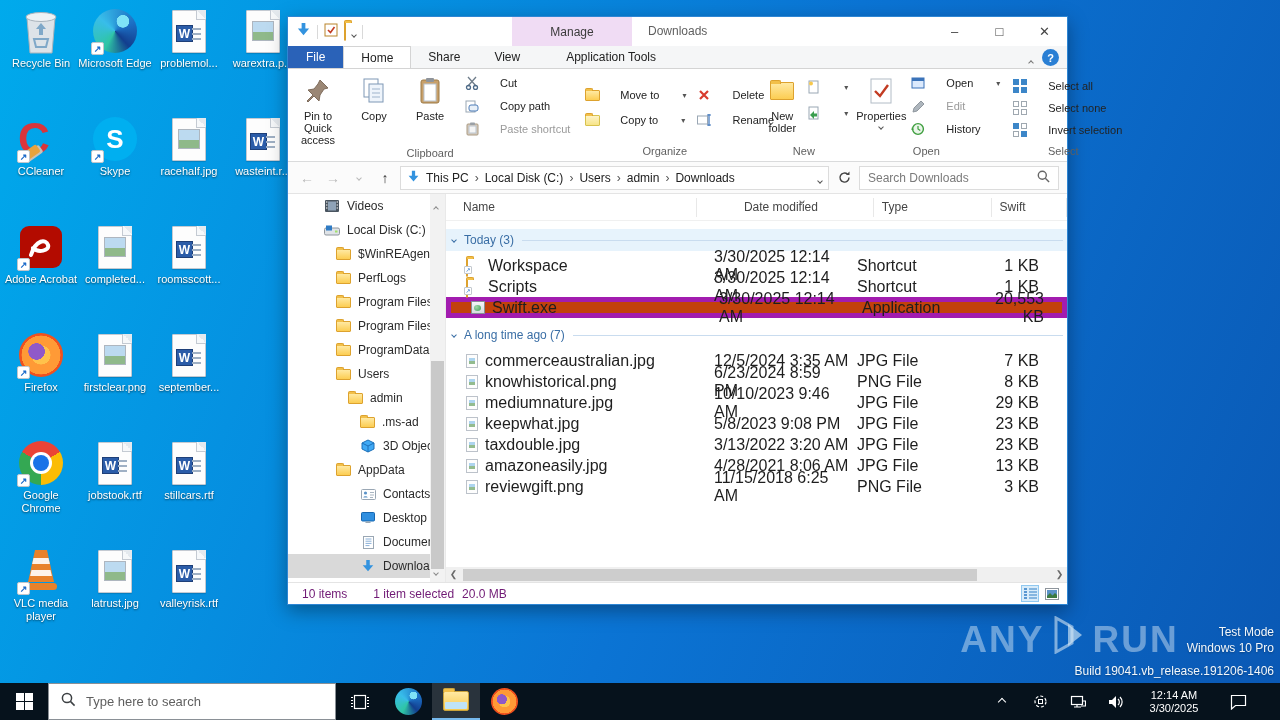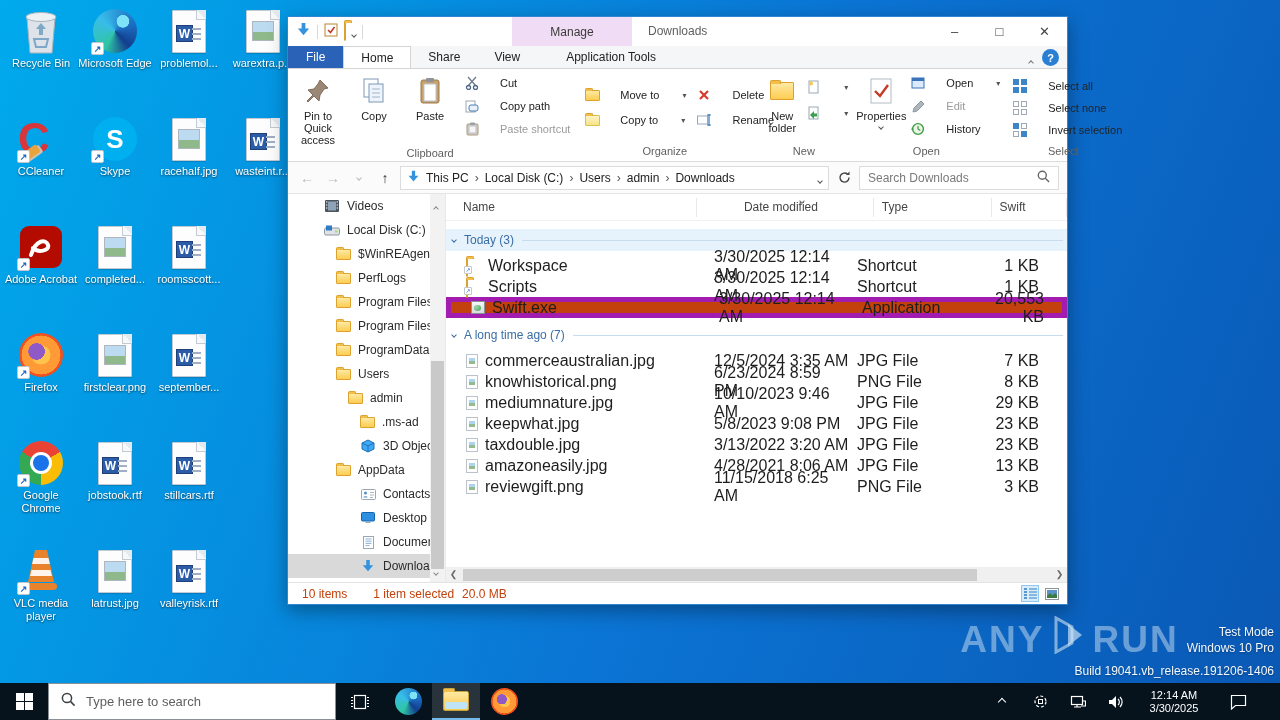--- a/index.html
+++ b/index.html
@@ -145,21 +145,21 @@
   .ic-exe { width:14px; height:13px; border:1px solid #889098; background:linear-gradient(#f5f7f9,#d7dbdf); position:relative; }
   .ic-exe::before { content:""; position:absolute; left:2px; bottom:2px; width:7px; height:6px; border-radius:50%;
                     background:radial-gradient(circle at 35% 35%, #9fd9a8, #3f9e58); }
 
   .hscroll { height:15px; background:#f0f0f0; display:flex; align-items:center; flex:0 0 auto; }
   .hscroll .arrow { width:15px; text-align:center; font-size:9px; color:#6a6a6a; line-height:15px; }
   .hscroll .track { flex:1; height:15px; position:relative; }
   .hscroll .thumb { position:absolute; left:2px; top:1.5px; height:12px; width:87%; background:#cdcdcd; }
 
   .statusbar { height:22px; border-top:1px solid #e4e4e4; display:flex; align-items:center; font-size:12px;
-               color:#c2410c; padding:0 6px 0 14px; gap:26px; flex:0 0 auto; }
+               color:#701a75; padding:0 6px 0 14px; gap:26px; flex:0 0 auto; }
   .viewbtns { margin-left:auto; display:flex; gap:4px; }
   .viewbtn { width:18px; height:17px; display:flex; align-items:center; justify-content:center; }
   .viewbtn.sel { background:#d8ecfa; border:1px solid #90c8f0; }
 
   
   .wm { position:absolute; right:6px; bottom:42px; text-align:right; color:#fff; }
   .wm-row { display:flex; align-items:center; justify-content:flex-end; gap:8px; }
   .wm-brand { display:flex; align-items:center; gap:4px; color:rgba(225,238,248,.45); font-weight:bold;
               font-size:37px; letter-spacing:2px; }
   .wm-side { font-size:12px; line-height:16px; color:#f2f7fb; text-shadow:0 1px 2px rgba(0,0,0,.3); }

